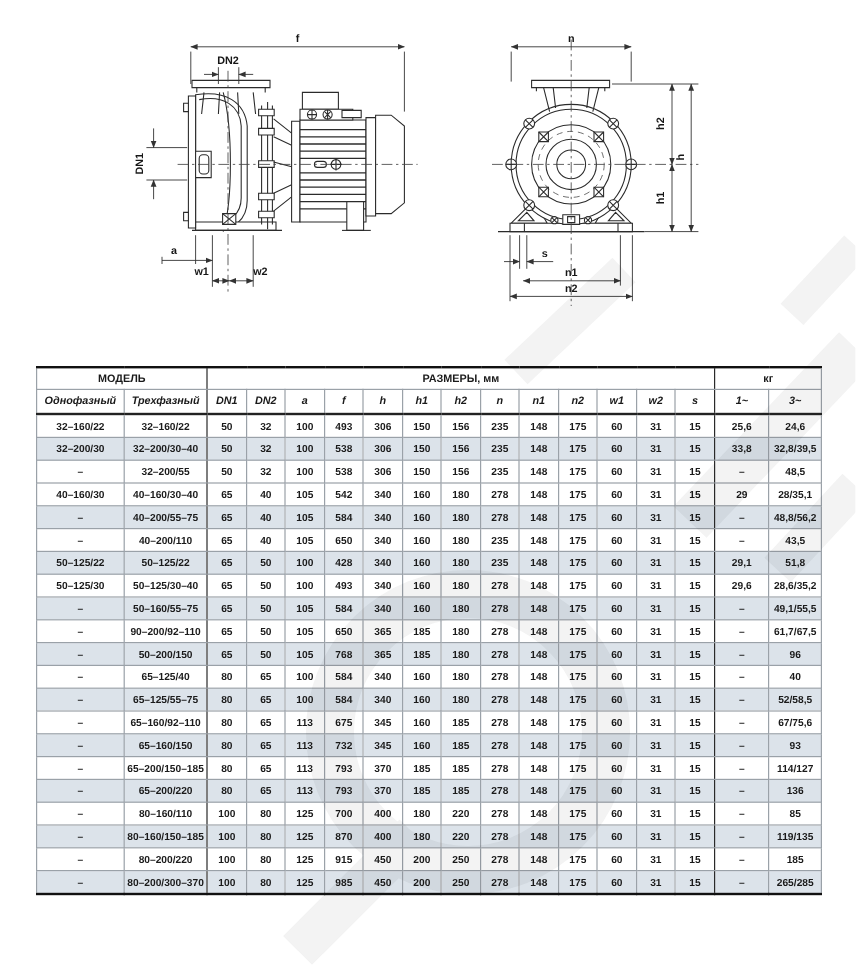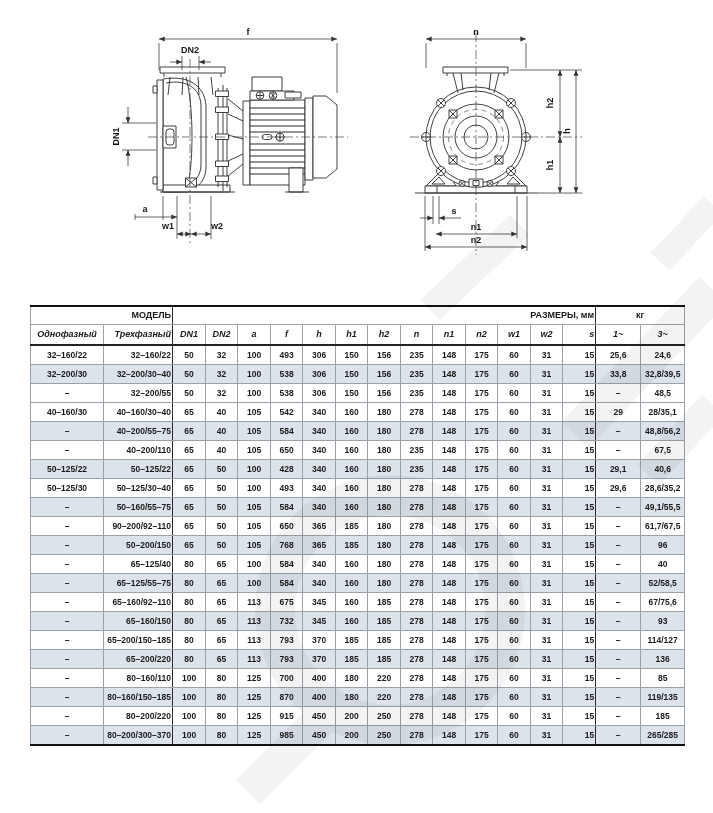--- a/index.html
+++ b/index.html
@@ -28,21 +28,21 @@
     border:1.5px solid #1f1f1f;border-top:2px solid #111;border-bottom:2px solid #111;
     font-size:8.5px;font-weight:bold;color:#1a1a1a;
   }
   table.dims th,table.dims td{
     border:1px solid #9aa1a8;text-align:center;vertical-align:middle;
     padding:0 1px;height:18px;line-height:1.05;overflow:hidden;white-space:nowrap;
   }
   table.dims thead th{background:#ffffff;font-size:9px;}
   table.dims thead tr.group th{height:17px;border-bottom:1px solid #9aa1a8;}
   table.dims thead tr.cols th{height:19px;border-bottom:2px solid #222;font-style:italic;}
-  table.dims .sec-r{border-right:1.5px solid #2a2a2a !important;text-align:right;}
+  table.dims .sec-r{border-right:1.5px solid #2a2a2a !important;}
   table.dims tbody tr.shade td{background:#dce3ea;}
 </style>
 </head>
 <body>
 
 <svg class="drawings" viewBox="0 0 560 250">
   <defs>
     <marker id="arr" viewBox="0 0 10 10" refX="9.5" refY="5" markerWidth="8" markerHeight="8" orient="auto-start-reverse">
       <path d="M0,1 L10,5 L0,9 z" fill="#333"></path>
     </marker>
@@ -381,40 +381,40 @@
         <td>340</td>
         <td>160</td>
         <td>180</td>
         <td>235</td>
         <td>148</td>
         <td>175</td>
         <td>60</td>
         <td>31</td>
         <td class="sec-r">15</td>
         <td>–</td>
-        <td>67,5</td>
+        <td>43,5</td>
       </tr>
       <tr class="shade">
         <td>50–125/22</td>
         <td class="sec-r">50–125/22</td>
         <td>65</td>
         <td>50</td>
         <td>100</td>
         <td>428</td>
         <td>340</td>
         <td>160</td>
         <td>180</td>
         <td>235</td>
         <td>148</td>
         <td>175</td>
         <td>60</td>
         <td>31</td>
         <td class="sec-r">15</td>
         <td>29,1</td>
-        <td>40,6</td>
+        <td>51,8</td>
       </tr>
       <tr>
         <td>50–125/30</td>
         <td class="sec-r">50–125/30–40</td>
         <td>65</td>
         <td>50</td>
         <td>100</td>
         <td>493</td>
         <td>340</td>
         <td>160</td>

